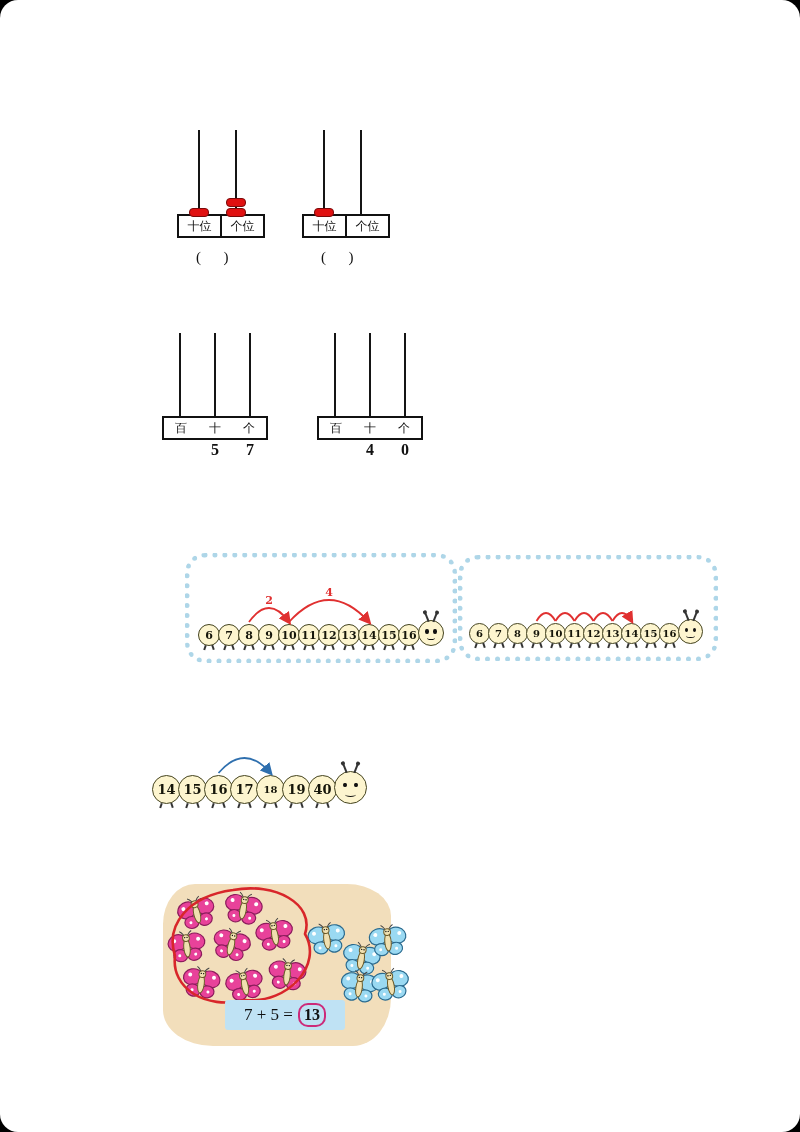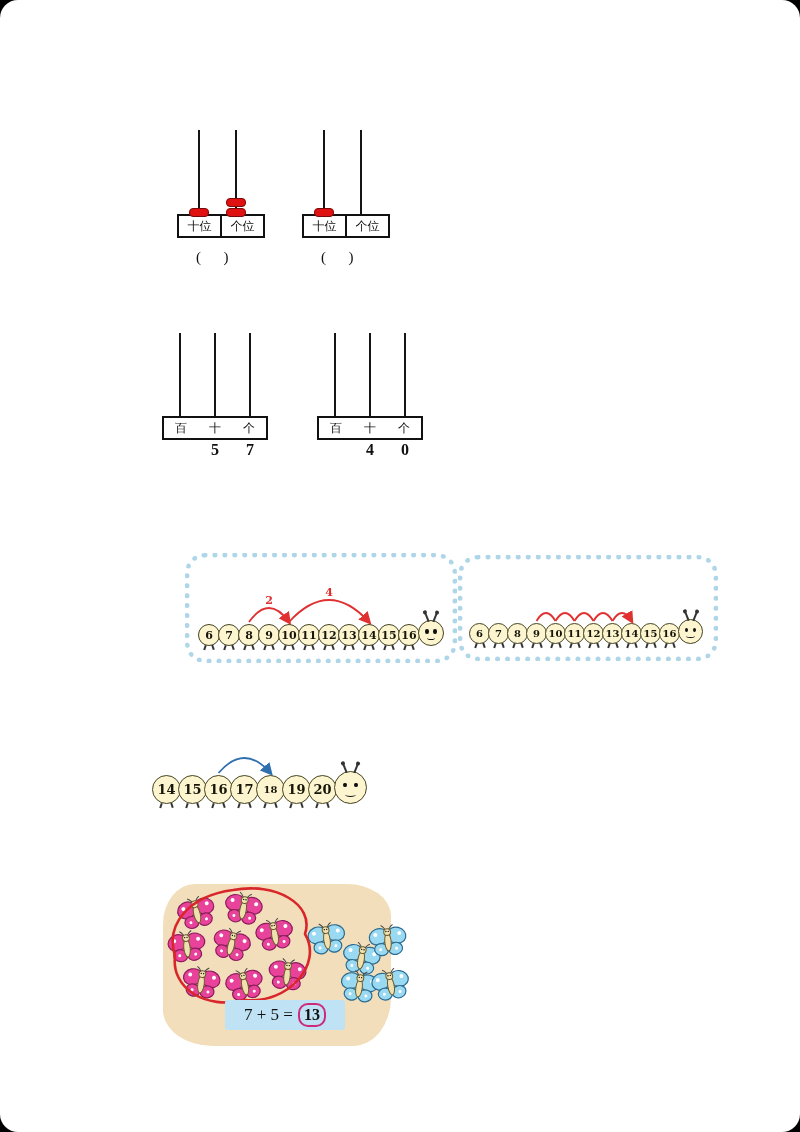--- a/index.html
+++ b/index.html
@@ -178,21 +178,21 @@
     </div>
 
   <div class="cat-wrap" id="cat3" style="left:150px;top:728px;width:240px;height:80px;">
       <div class="cat" style="left: 2px; bottom: 4px;">
         <span class="seg" style="height: 29px; width: 29px; font-size: 13px;">14</span>
         <span class="seg" style="height: 29px; width: 29px; margin-left: -3px; font-size: 13px;">15</span>
         <span class="seg" style="height: 29px; width: 29px; margin-left: -3px; font-size: 13px;">16</span>
         <span class="seg" style="height: 29px; width: 29px; margin-left: -3px; font-size: 13px;">17</span>
         <span class="seg" style="height: 29px; width: 29px; margin-left: -3px; font-size: 10px;">18</span>
         <span class="seg" style="height: 29px; width: 29px; margin-left: -3px; font-size: 13px;">19</span>
-        <span class="seg" style="height: 29px; width: 29px; margin-left: -3px; font-size: 13px;">20</span>
+        <span class="seg" style="height: 29px; width: 29px; margin-left: -3px; font-size: 13px;">40</span>
         <span class="cat-head" style="height: 33px; width: 33px; margin-left: -3px;">
           <span class="ant a1"></span>
           <span class="ant a2"></span>
           <span class="eye e1"></span>
           <span class="eye e2"></span>
           <span class="mouth"></span>
         </span>
       </div>
       <svg width="240" height="80" class="arc-svg">
         <defs>

